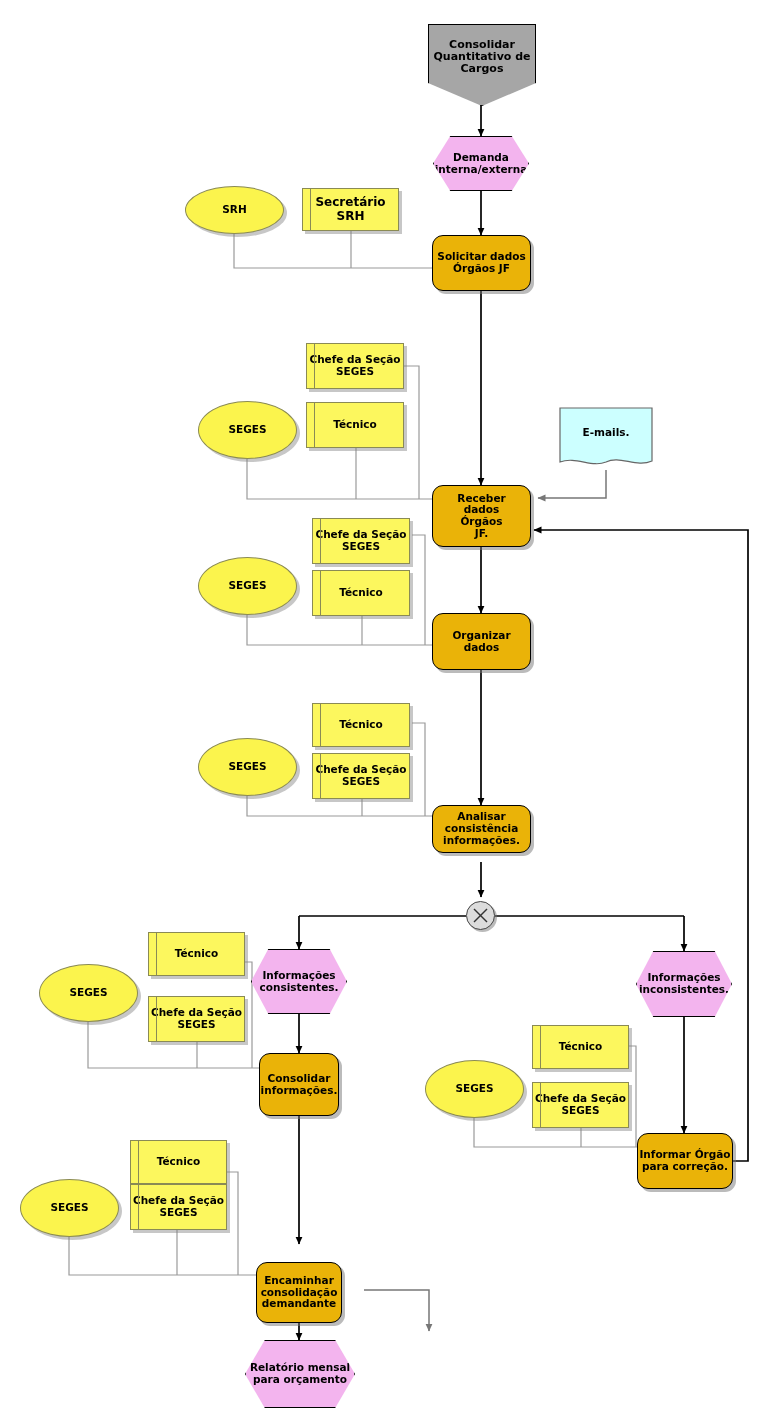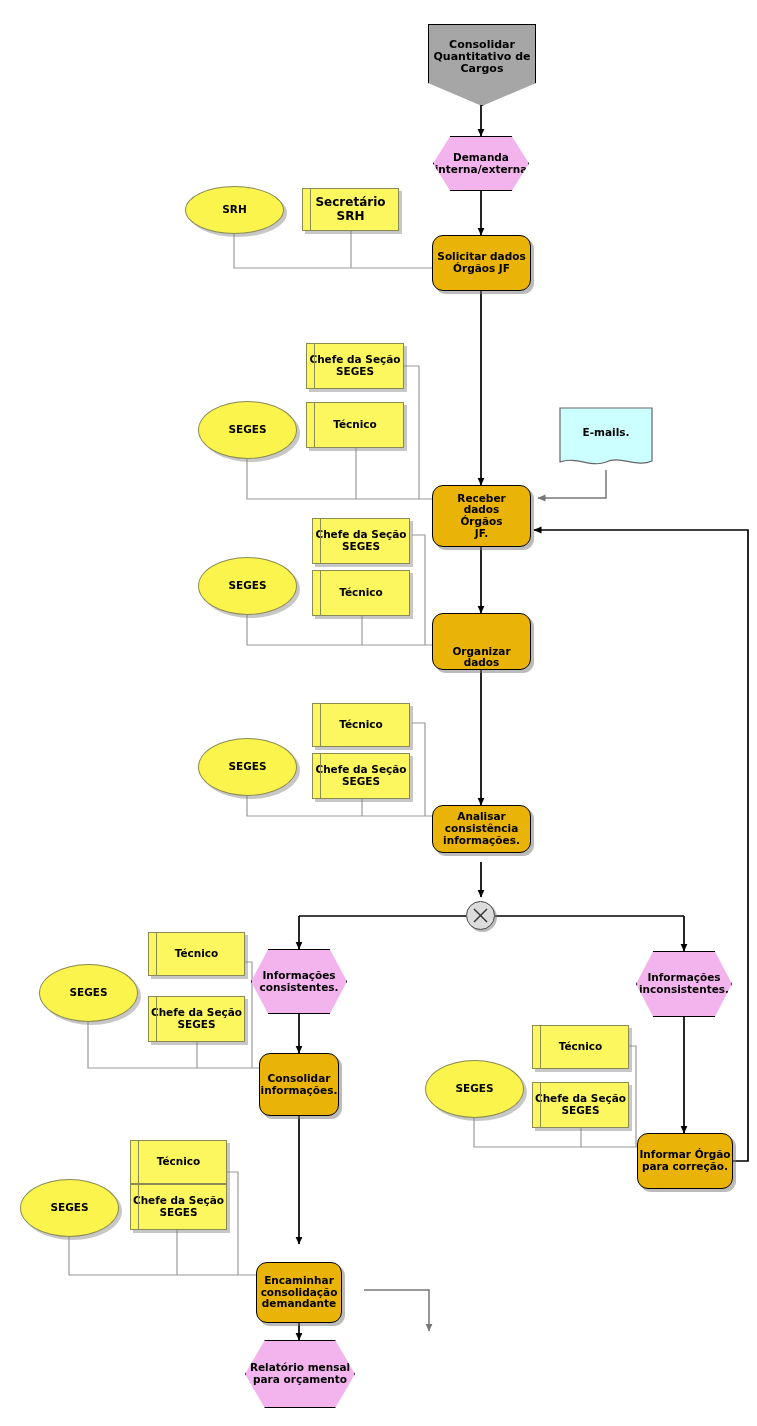--- a/index.html
+++ b/index.html
@@ -249,21 +249,21 @@
   </div>
 
   <div class="node ellipse" style="left:198px; top:557px; width:99px; height:58px; font-size:10.5px;">
     <span class="lbl">SEGES</span>
   </div>
 
   <div class="node role" style="left:312px; top:570px; width:98px; height:46px; font-size:10.5px;">
     <span class="lbl">Técnico</span>
   </div>
 
-  <div class="node activity" style="left:432px; top:613px; width:99px; height:57px; font-size:10.5px;align-items:flex-end;">
+  <div class="node activity" style="left:432px; top:613px; width:99px; height:57px; font-size:10.5px;">
     <span class="lbl">Organizar dados</span>
   </div>
 
   <div class="node role" style="left:312px; top:703px; width:98px; height:44px; font-size:10.5px;">
     <span class="lbl">Técnico</span>
   </div>
 
   <div class="node ellipse" style="left:198px; top:738px; width:99px; height:58px; font-size:10.5px;">
     <span class="lbl">SEGES</span>
   </div>

